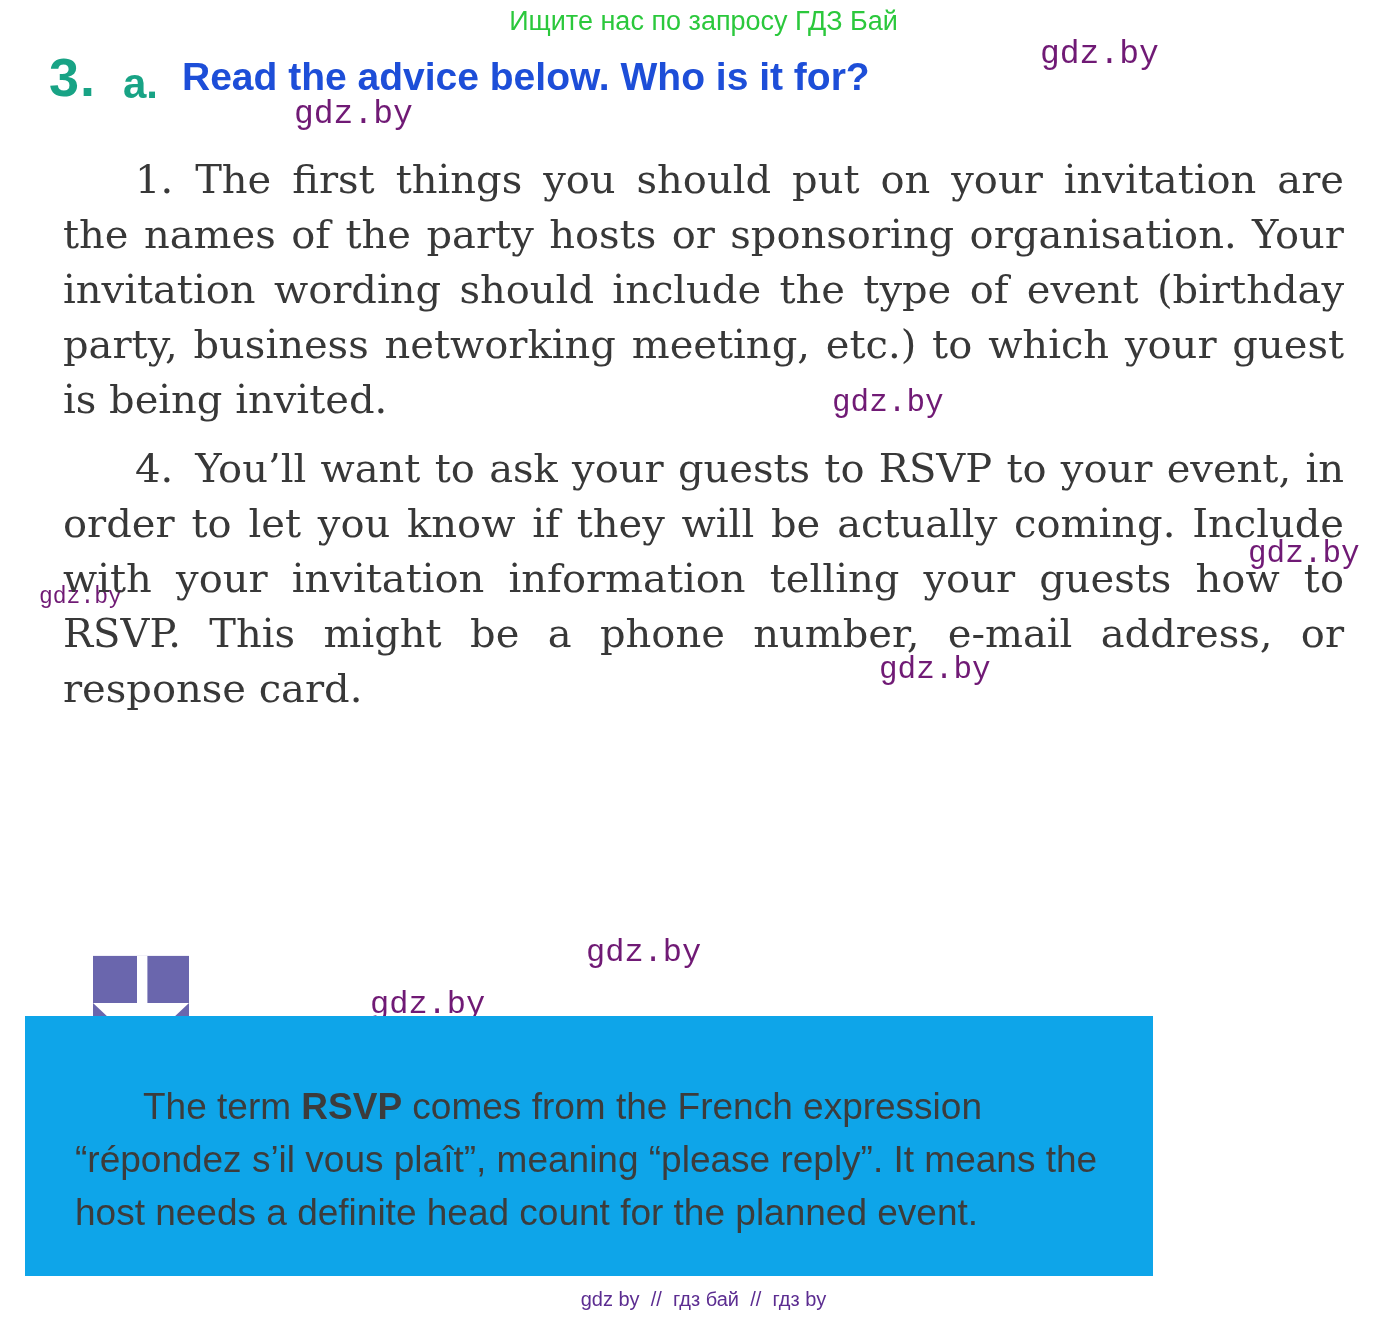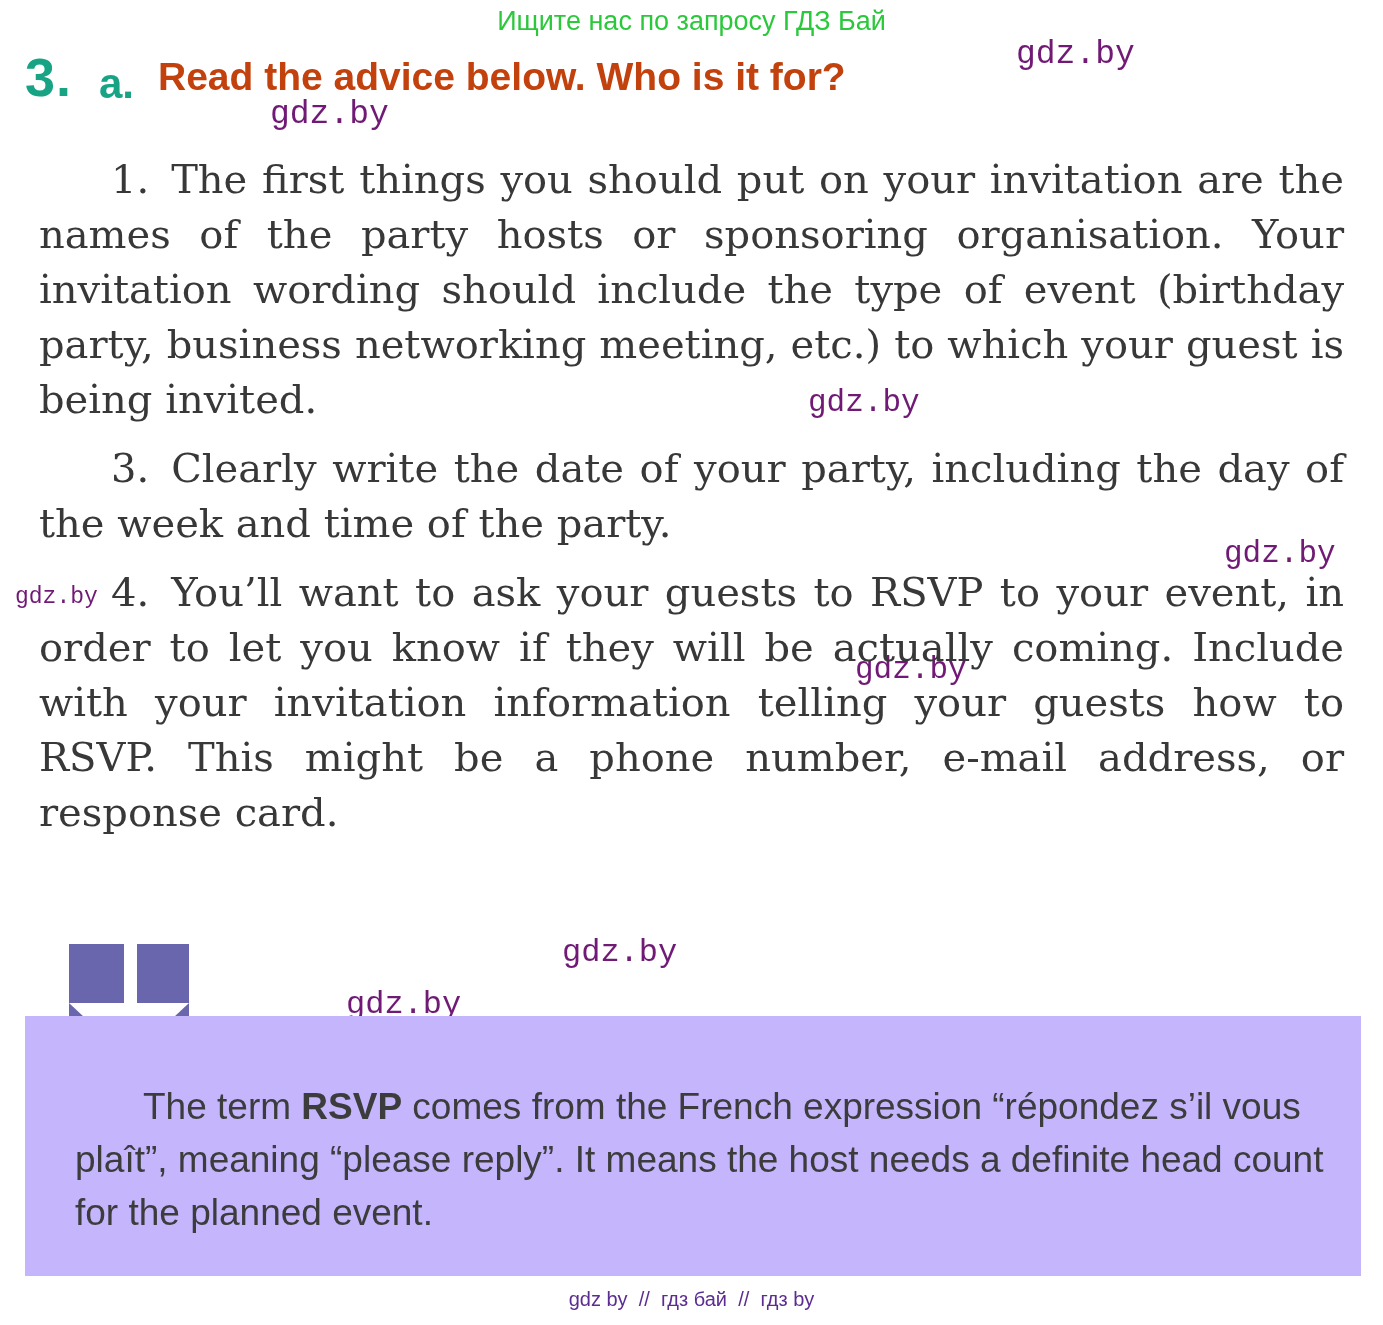--- a/index.html
+++ b/index.html
@@ -4,21 +4,21 @@
 <style>
   * { margin: 0; padding: 0; box-sizing: border-box; }
   html, body { background: #ffffff; }
   body {
     position: relative;
     width: 1383px;
     height: 1325px;
     font-family: "Liberation Sans", sans-serif;
     overflow: hidden;
   }
-  .abs { position: absolute; }
+  .abs { position: absolute; padding-left: 24px; }
 
   
   .promo {
     top: 6px; left: 0; width: 100%;
     text-align: center;
     font-size: 27px;
     font-weight: 400;
     color: #2bc83c;
   }
 
@@ -30,21 +30,21 @@
     letter-spacing: 1px;
   }
   .ex-letter {
     top: 60px; left: 99px;
     font-size: 42px; font-weight: 700;
     color: #18a385;
   }
   .ex-title {
     top: 55px; left: 158px;
     font-size: 39px; font-weight: 700;
-    color: #c2410c;
+    color: #1d4ed8;
   }
 
   
   .content {
     top: 138px; left: 25px; width: 1333px;
     font-family: "DejaVu Serif", "Liberation Serif", serif;
     font-size: 40px;
     line-height: 55px;
     color: #383838;
     text-align: justify;
@@ -55,22 +55,22 @@
   
   .arrow-icon {
     top: 944px; left: 69px;
     width: 120px; height: 119px;
   }
   .arrow-icon svg { display: block; width: 100%; height: 100%; }
 
   
   .note-box {
     top: 1016px; left: 25px;
-    width: 1336px; height: 260px;
-    background: #c4b5fd;
+    width: 1128px; height: 260px;
+    background: #0ea5e9;
     padding: 64px 30px 0 50px;
     font-size: 37px;
     line-height: 53px;
     color: #3c3c3c;
   }
   .note-box p { text-indent: 68px; }
   .rsvp-term { font-weight: 700; }
 
   
   .wm {
@@ -115,23 +115,20 @@
 
 <span class="abs ex-number">3.</span>
 <span class="abs ex-letter">a.</span>
 <span class="abs ex-title">Read the advice below. Who is it for?</span>
 
 <div class="abs content">
   <p>
     <span class="pnum">1.</span><span>The first things you should put on your invitation are the names of the party hosts or sponsoring organisation. Your invitation wording should include the type of event (birthday party, business networking meeting, etc.) to which your guest is being invited.</span>
   </p>
   <p>
-    <span class="pnum">3.</span><span>Clearly write the date of your party, including the day of the week and time of the party.</span>
-  </p>
-  <p>
     <span class="pnum">4.</span><span>You’ll want to ask your guests to RSVP to your event, in order to let you know if they will be actually coming. Include with your invitation information telling your guests how to RSVP. This might be a phone number, e-mail address, or response card.</span>
   </p>
 </div>
 
 <div class="abs arrow-icon">
   <svg viewBox="0 0 120 119" xmlns="http://www.w3.org/2000/svg" aria-hidden="true">
     <rect x="0" y="0" width="120" height="119" fill="#6a66ad"></rect>
     <rect x="55" y="0" width="13" height="60" fill="#ffffff"></rect>
     <polygon points="0,59 120,59 60,115" fill="#ffffff"></polygon>
   </svg>

